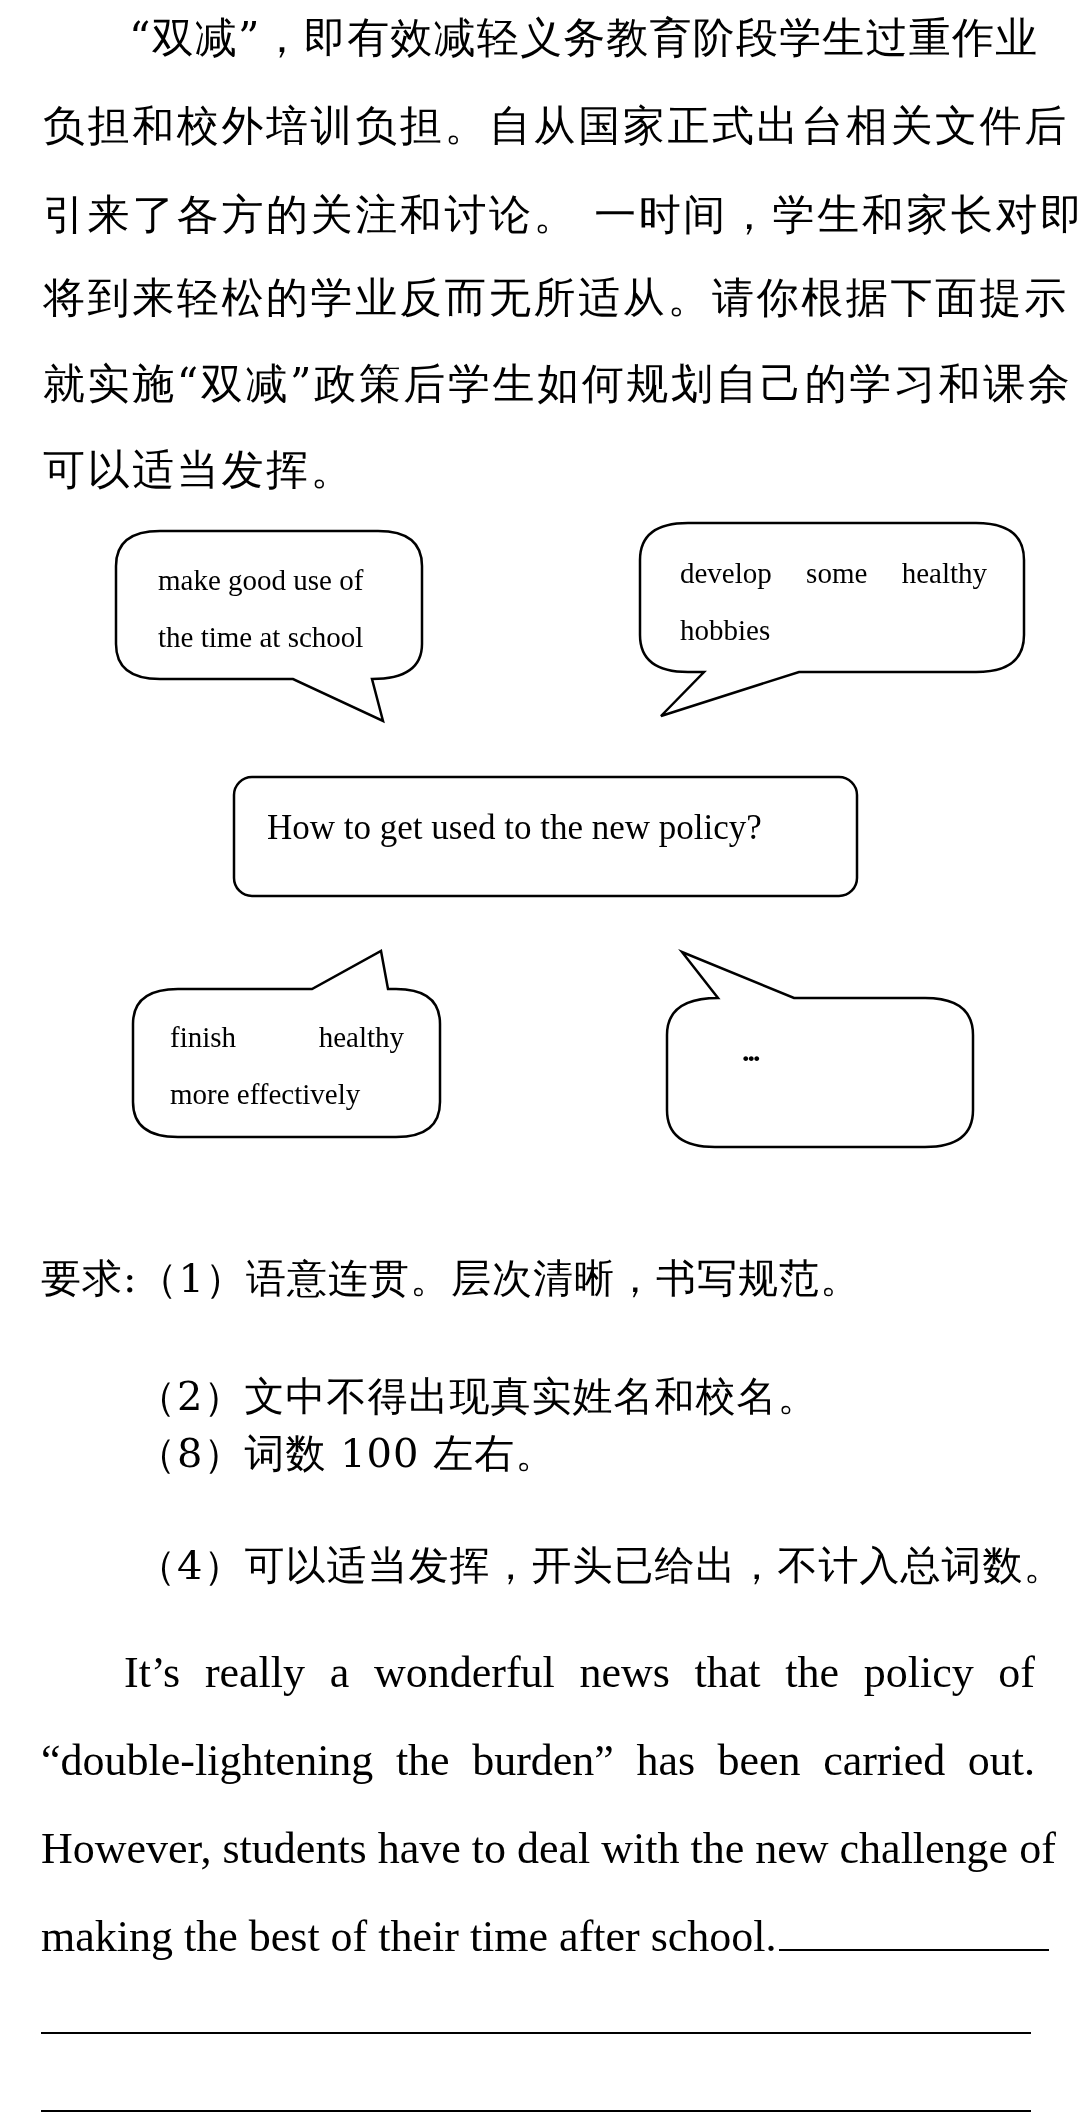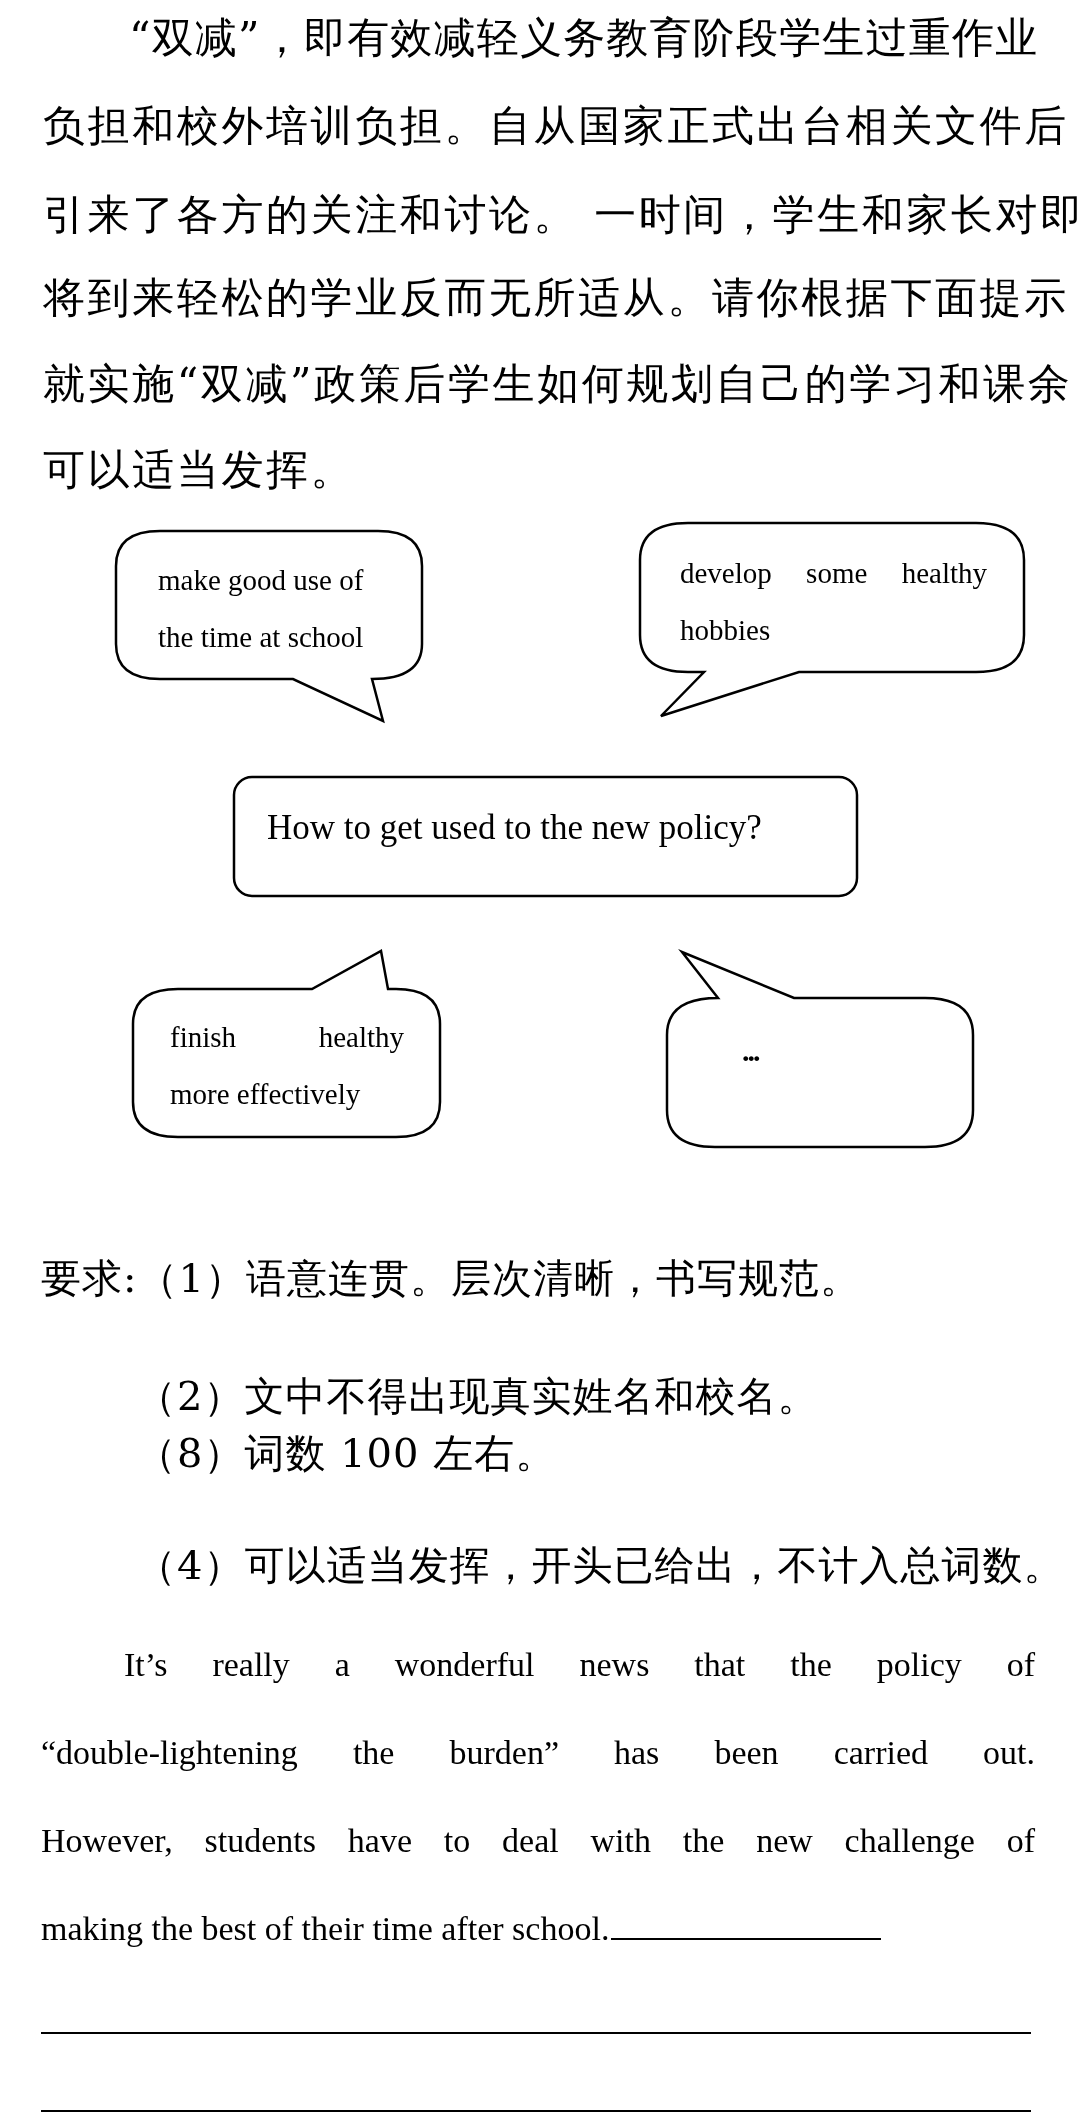--- a/index.html
+++ b/index.html
@@ -32,27 +32,28 @@
       line-height: 50px;
       height: 50px;
       white-space: nowrap;
       letter-spacing: 1px;
       font-family: "DejaVu Serif", "Liberation Serif", serif;
     }
     .en-line {
       position: absolute;
       left: 41px;
       width: 994px;
-      font-size: 34px;
+      font-size: 44px;
       line-height: 50px;
       height: 50px;
       white-space: nowrap;
       font-family: "Liberation Serif", serif;
       text-align: justify;
       text-align-last: justify;
+      margin-top: 8px;
     }
     .en-line.last {
       text-align: left;
       text-align-last: left;
       width: auto;
     }
     .blank-inline {
       display: inline-block;
       width: 270px;
       border-bottom: 2px solid #000;

